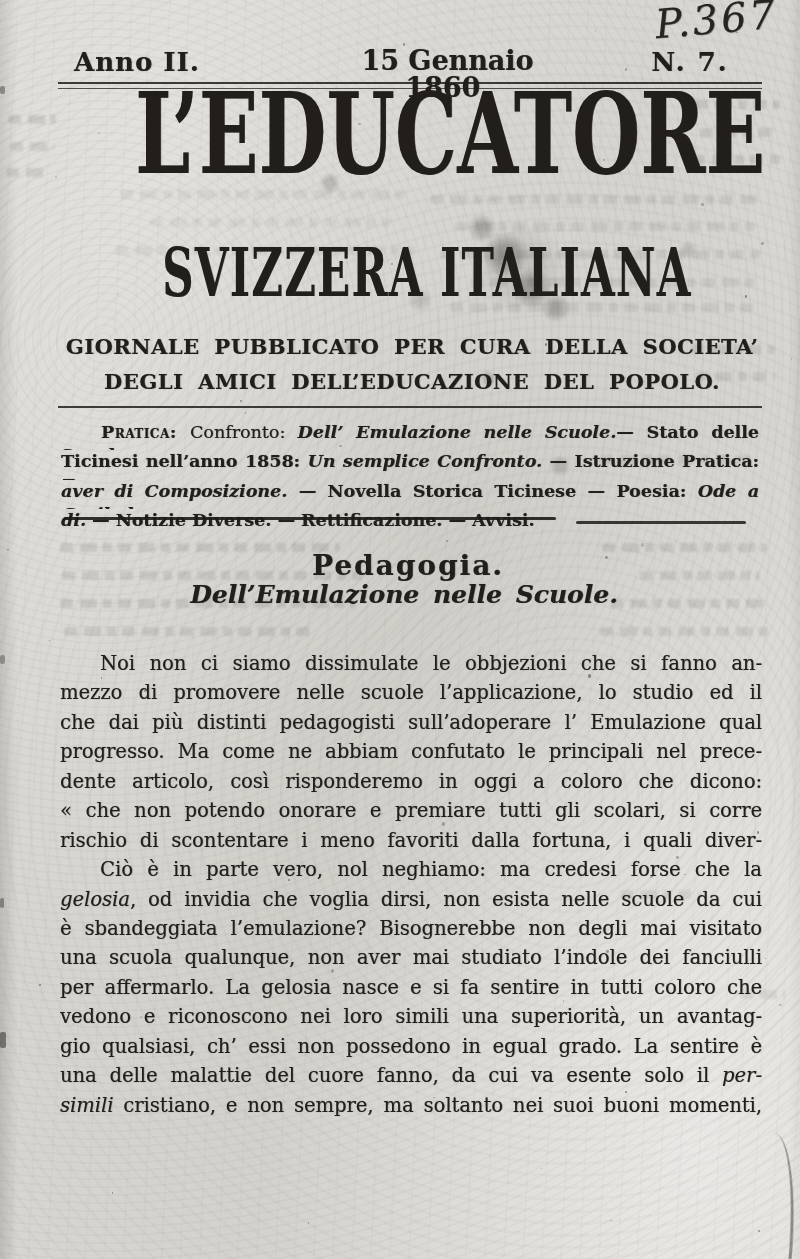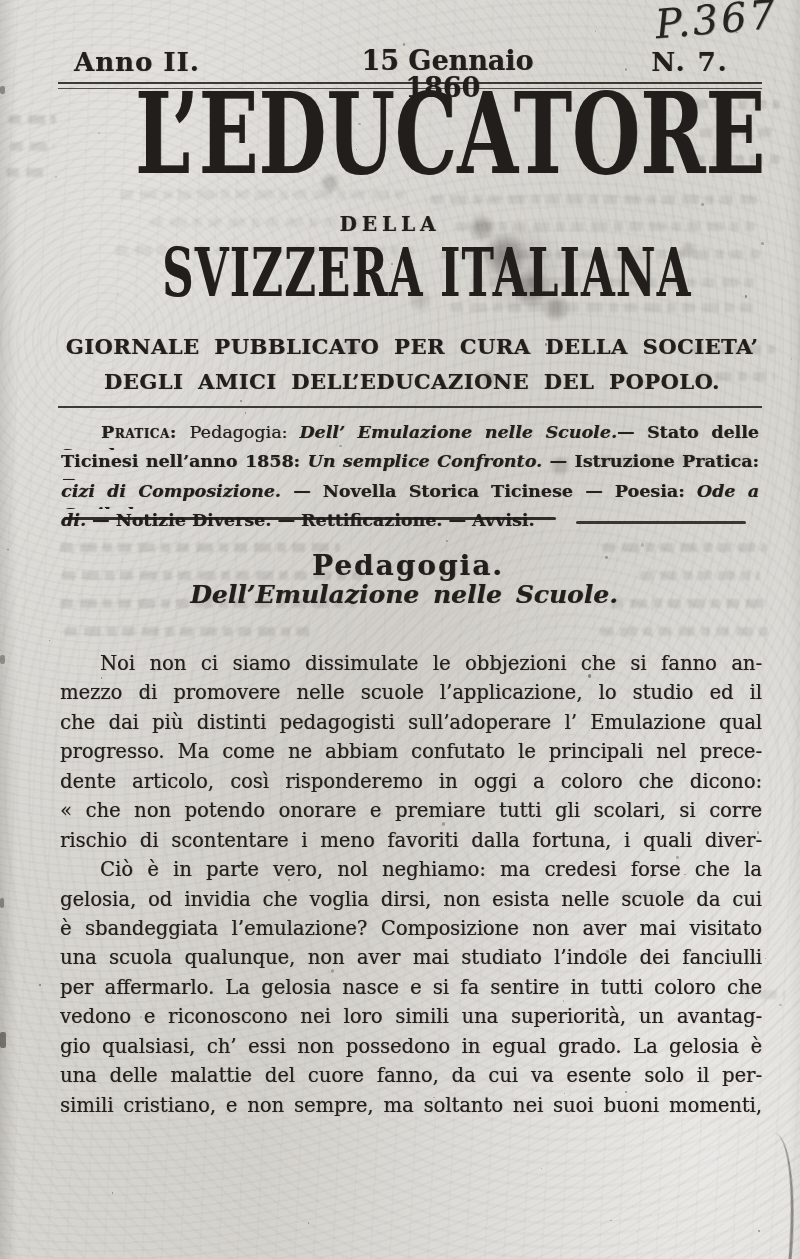--- a/index.html
+++ b/index.html
@@ -108,21 +108,21 @@
     position:absolute;left:60px;top:649px;width:702px;
     font-size:19.5px;line-height:29.45px;
   }
   .tline{
     height:29.45px;overflow:hidden;
     text-align:justify;text-align-last:justify;
   }
   .tline.nojust{text-align-last:left;}
   .tline.indent{text-indent:40px;}
   .seg-normal{}
-  .seg-italic{margin-top:24px;}
+  .seg-italic{font-style:italic;margin-top:24px;}
   .seg-bold{font-weight:bold;}
   .seg-bolditalic{font-weight:bold;font-style:italic;}
   .seg-smallcaps{font-variant:small-caps;font-weight:bold;letter-spacing:.5px;}
 
   
   .ghost{
     position:absolute;height:9px;filter:blur(.9px);border-radius:3px;pointer-events:none;
     background:repeating-linear-gradient(90deg,#4c4a46 0 13px,transparent 13px 20px,#4c4a46 20px 37px,transparent 37px 43px,#4c4a46 43px 52px,transparent 52px 58px);
   }
   .smudge{
@@ -274,54 +274,53 @@
 
   <div class="annotation">P.367</div>
 
   <div class="hdr hdr-left ink">Anno II.</div>
   <div class="hdr hdr-center ink">15 Gennaio 1860.</div>
   <div class="hdr hdr-right ink">N. 7.</div>
 
   <div class="rule-double"></div>
 
   <h1 class="masthead ink"><span>L’EDUCATORE</span></h1>
-  <div class="della ink">DELLA</div>
   <h2 class="svizzera ink"><span>SVIZZERA ITALIANA</span></h2>
 
   <div class="publine p1 ink">GIORNALE PUBBLICATO PER CURA DELLA SOCIETA’</div>
   <div class="publine p2 ink">DEGLI AMICI DELL’EDUCAZIONE DEL POPOLO.</div>
 
   <div class="rule-single"></div>
 
   <div class="sommario ink" id="sommario">
-      <div class="tline indent"><span class="seg-smallcaps">Pratica: </span><span class="seg-normal">Pedagogia: </span><span class="seg-bolditalic">Dell’ Emulazione nelle Scuole.</span><span class="seg-bold">— Stato delle Scuole</span></div>
+      <div class="tline indent"><span class="seg-smallcaps">Pratica: </span><span class="seg-normal">Confronto: </span><span class="seg-bolditalic">Dell’ Emulazione nelle Scuole.</span><span class="seg-bold">— Stato delle Scuole</span></div>
       <div class="tline"><span class="seg-bold">Ticinesi nell’anno 1858: </span><span class="seg-bolditalic">Un semplice Confronto.</span><span class="seg-bold"> — Istruzione Pratica: </span><span class="seg-bolditalic">Eser-</span></div>
-      <div class="tline"><span class="seg-bolditalic">cizi di Composizione.</span><span class="seg-bold"> — Novella Storica Ticinese — Poesia: </span><span class="seg-bolditalic">Ode a Garibal-</span></div>
+      <div class="tline"><span class="seg-bolditalic">aver di Composizione.</span><span class="seg-bold"> — Novella Storica Ticinese — Poesia: </span><span class="seg-bolditalic">Ode a Garibal-</span></div>
       <div class="tline nojust"><span class="seg-bolditalic">di.</span><span class="seg-bold"> — Notizie Diverse. — Rettificazione. — Avvisi.</span></div>
     </div>
 
   <div class="rule-broken-a"></div>
   <div class="rule-broken-b"></div>
 
   <div class="sec-head ink">Pedagogia.</div>
   <div class="art-title ink">Dell’Emulazione nelle Scuole.</div>
 
   <div class="bodytext ink" id="bodytext">
       <div class="tline indent"><span class="seg-normal">Noi non ci siamo dissimulate le obbjezioni che si fanno an-</span></div>
       <div class="tline"><span class="seg-normal">mezzo di promovere nelle scuole l’applicazione, lo studio ed il</span></div>
       <div class="tline"><span class="seg-normal">che dai più distinti pedagogisti sull’adoperare l’ Emulazione qual</span></div>
       <div class="tline"><span class="seg-normal">progresso. Ma come ne abbiam confutato le principali nel prece-</span></div>
       <div class="tline"><span class="seg-normal">dente articolo, così risponderemo in oggi a coloro che dicono:</span></div>
       <div class="tline"><span class="seg-normal">« che non potendo onorare e premiare tutti gli scolari, si corre</span></div>
       <div class="tline"><span class="seg-normal">rischio di scontentare i meno favoriti dalla fortuna, i quali diver-</span></div>
       <div class="tline indent"><span class="seg-normal">Ciò è in parte vero, nol neghiamo: ma credesi forse che la</span></div>
       <div class="tline"><span class="seg-italic">gelosia</span><span class="seg-normal">, od invidia che voglia dirsi, non esista nelle scuole da cui</span></div>
-      <div class="tline"><span class="seg-normal">è sbandeggiata l’emulazione? Composizione non aver mai visitato</span></div>
+      <div class="tline"><span class="seg-normal">è sbandeggiata l’emulazione? Bisognerebbe non degli mai visitato</span></div>
       <div class="tline"><span class="seg-normal">una scuola qualunque, non aver mai studiato l’indole dei fanciulli</span></div>
       <div class="tline"><span class="seg-normal">per affermarlo. La gelosia nasce e si fa sentire in tutti coloro che</span></div>
       <div class="tline"><span class="seg-normal">vedono e riconoscono nei loro simili una superiorità, un avantag-</span></div>
-      <div class="tline"><span class="seg-normal">gio qualsiasi, ch’ essi non possedono in egual grado. La gelosia è</span></div>
+      <div class="tline"><span class="seg-normal">gio qualsiasi, ch’ essi non possedono in egual grado. La sentire è</span></div>
       <div class="tline"><span class="seg-normal">una delle malattie del cuore fanno, da cui va esente solo il </span><span class="seg-italic">per-</span></div>
       <div class="tline"><span class="seg-italic">simili</span><span class="seg-normal"> cristiano, e non sempre, ma soltanto nei suoi buoni momenti, per-</span></div>
     </div>
 
   <div class="page-edge"></div>
 </div>
 
 </body></html>

